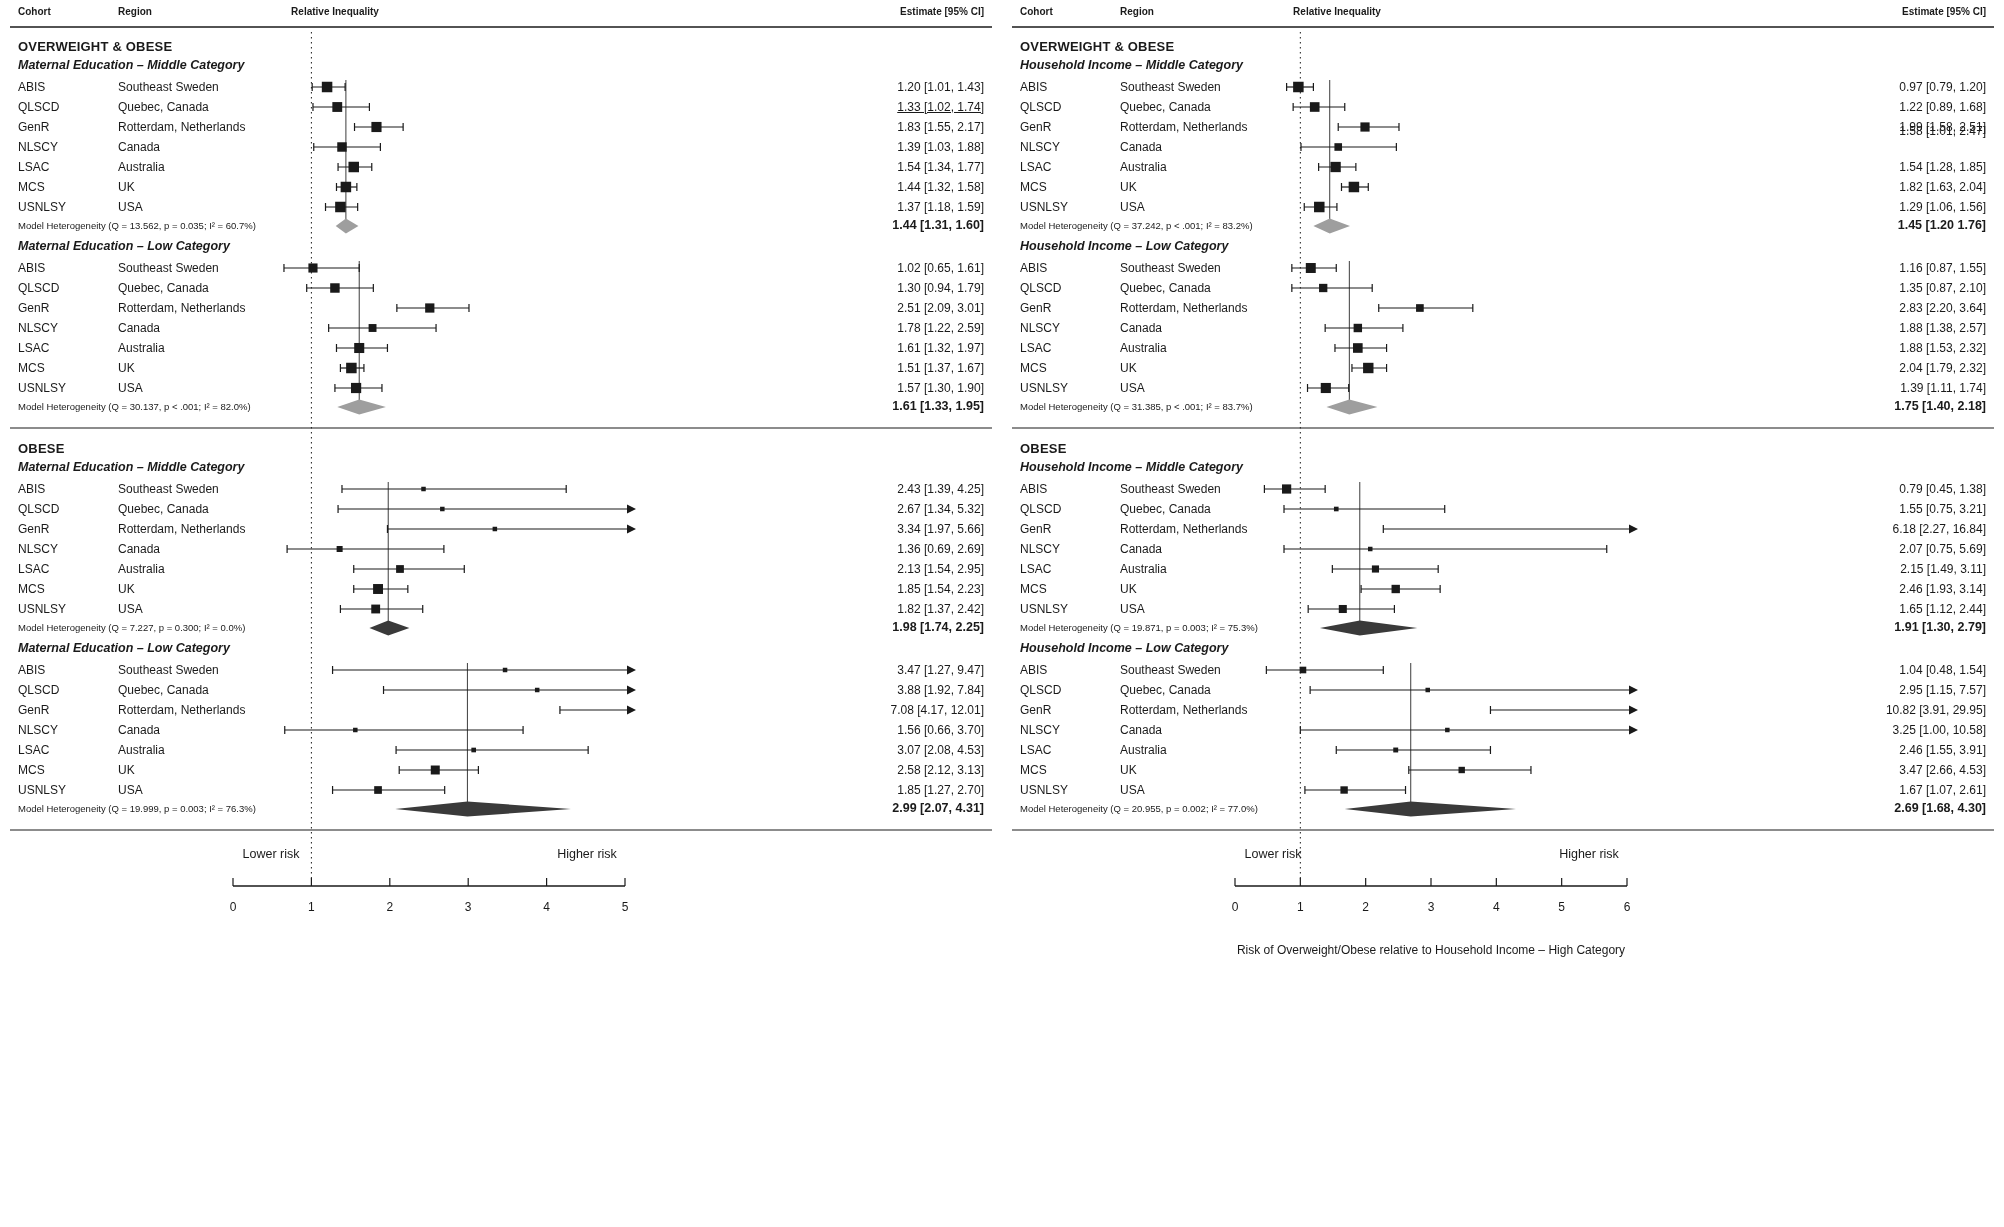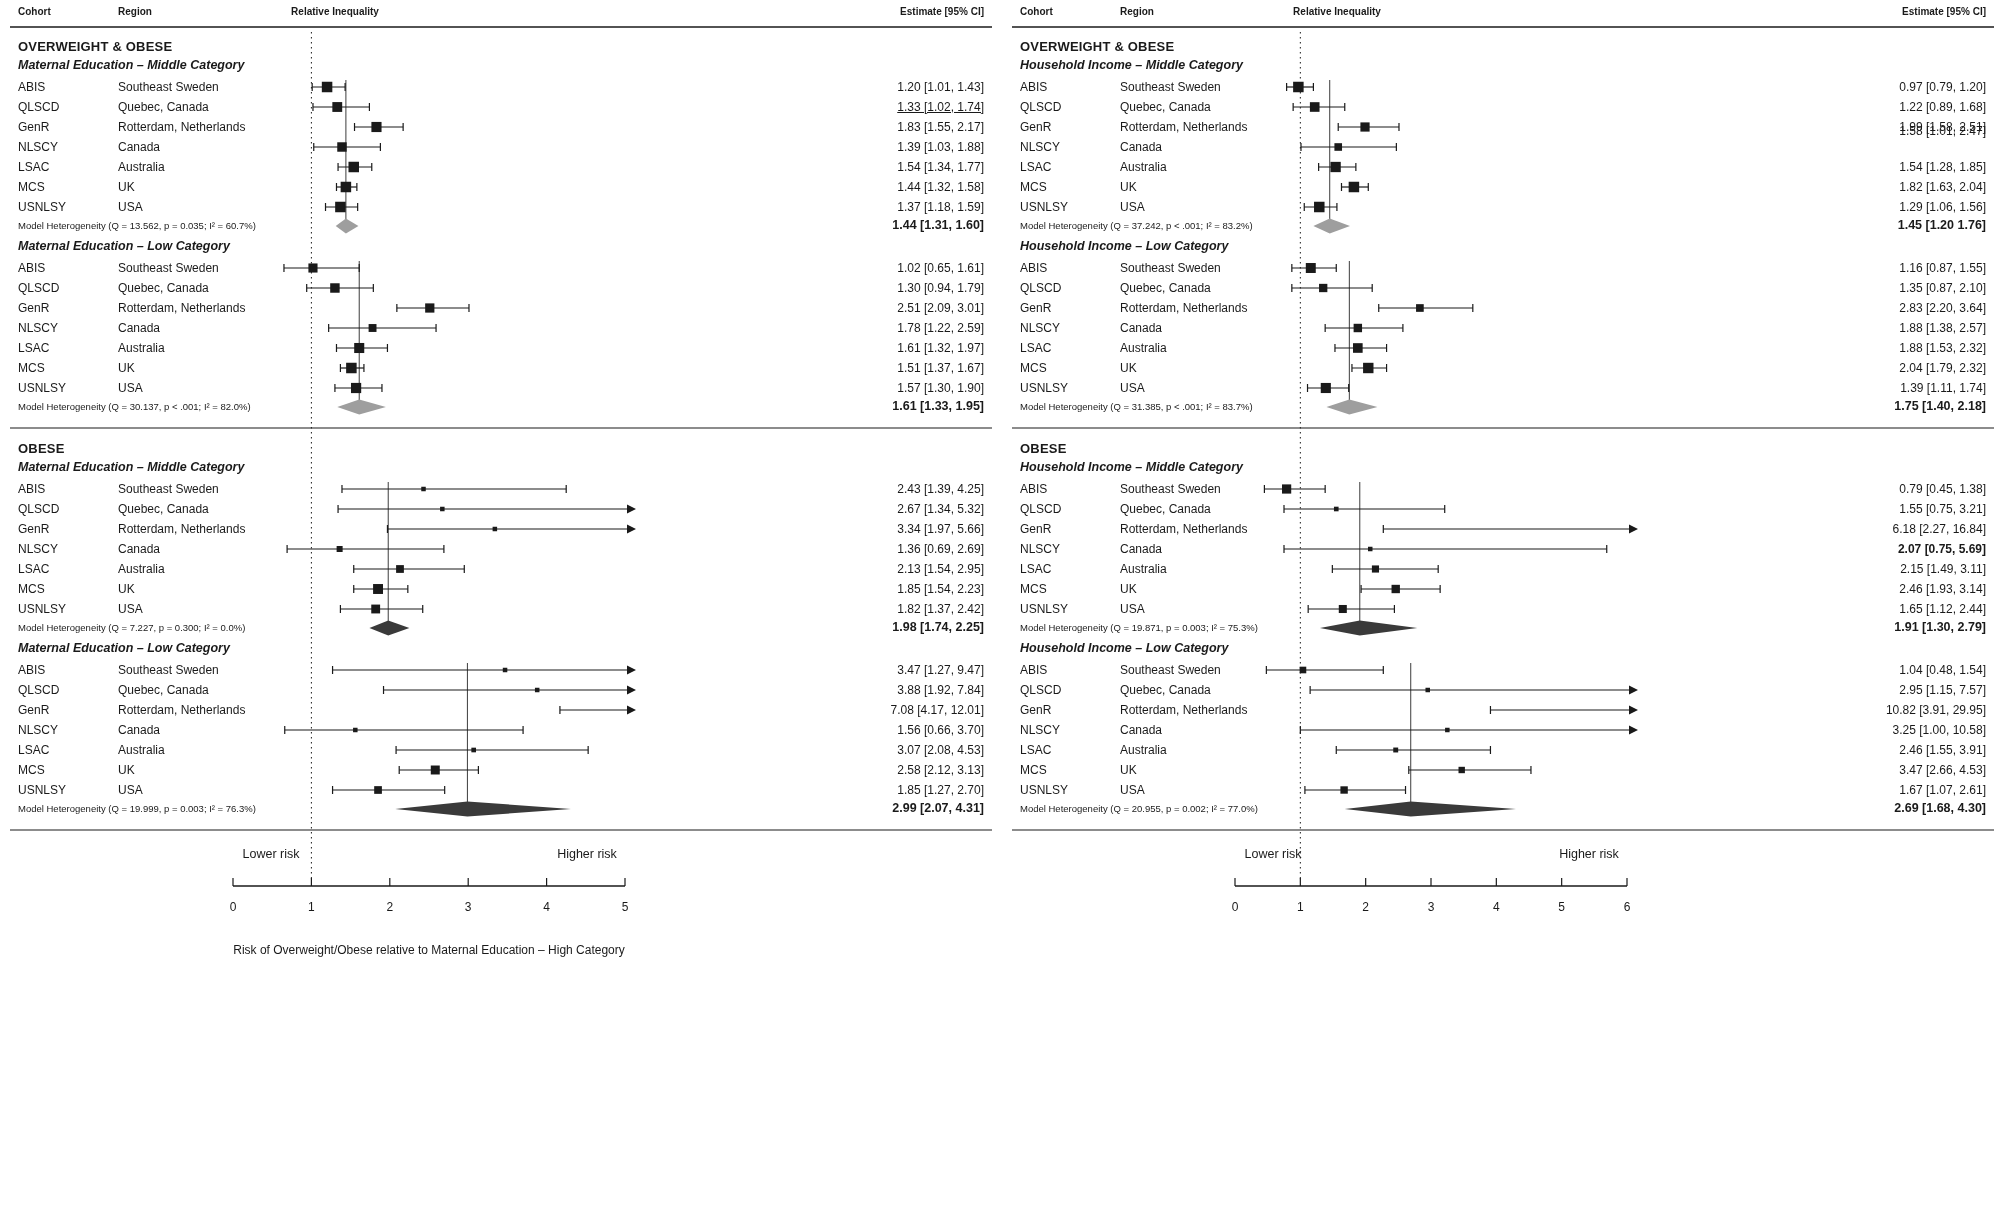--- a/index.html
+++ b/index.html
@@ -265,21 +265,20 @@
       <div class="abs het" style="left: 18px; top: 802px;">Model Heterogeneity (Q = 19.999, p = 0.003; I² = 76.3%)</div>
       <div class="abs estsum right" style="left: 744px; top: 800px;">2.99 [2.07, 4.31]</div>
       <div class="abs risk center" style="left: 211px; top: 846px; width: 120px;">Lower risk</div>
       <div class="abs risk center" style="left: 527px; top: 846px; width: 120px;">Higher risk</div>
       <div class="abs tick" style="left: 218px; top: 900px;">0</div>
       <div class="abs tick" style="left: 296.4px; top: 900px;">1</div>
       <div class="abs tick" style="left: 374.8px; top: 900px;">2</div>
       <div class="abs tick" style="left: 453.2px; top: 900px;">3</div>
       <div class="abs tick" style="left: 531.6px; top: 900px;">4</div>
       <div class="abs tick" style="left: 610px; top: 900px;">5</div>
-      <div class="abs caption" style="left: 69px; top: 942px;">Risk of Overweight/Obese relative to Maternal Education – High Category</div>
     </div>
     <div class="abs panel" style="left: 1002px; top: 0px; width: 1002px; height: 1227px;">
       <svg width="1002" height="1227" style="position: absolute; left: 0px; top: 0px;">
         <line x1="298.3333333333333" y1="32" x2="298.3333333333333" y2="880" stroke="#1a1a1a" stroke-width="1" stroke-dasharray="1.5 3.5"></line>
         <line x1="10" y1="27" x2="992" y2="27" stroke="#1a1a1a" stroke-width="1.6"></line>
         <line x1="327.73333333333335" y1="80" x2="327.73333333333335" y2="226" stroke="#3c3c3c" stroke-width="1"></line>
         <line x1="284.61333333333334" y1="87" x2="311.4" y2="87" stroke="#1a1a1a" stroke-width="1.2"></line>
         <line x1="284.61333333333334" y1="83" x2="284.61333333333334" y2="91" stroke="#1a1a1a" stroke-width="1.2"></line>
         <line x1="311.4" y1="83" x2="311.4" y2="91" stroke="#1a1a1a" stroke-width="1.2"></line>
         <rect x="291.12333333333333" y="81.75" width="10.5" height="10.5" fill="#1a1a1a"></rect>
@@ -466,21 +465,21 @@
       <div class="abs cell" style="left: 118px; top: 481px;">Southeast Sweden</div>
       <div class="abs cell right" style="left: 744px; top: 481px;">0.79 [0.45, 1.38]</div>
       <div class="abs cell" style="left: 18px; top: 501px;">QLSCD</div>
       <div class="abs cell" style="left: 118px; top: 501px;">Quebec, Canada</div>
       <div class="abs cell right" style="left: 744px; top: 501px;">1.55 [0.75, 3.21]</div>
       <div class="abs cell" style="left: 18px; top: 521px;">GenR</div>
       <div class="abs cell" style="left: 118px; top: 521px;">Rotterdam, Netherlands</div>
       <div class="abs cell right" style="left: 744px; top: 521px;">6.18 [2.27, 16.84]</div>
       <div class="abs cell" style="left: 18px; top: 541px;">NLSCY</div>
       <div class="abs cell" style="left: 118px; top: 541px;">Canada</div>
-      <div class="abs cell right" style="left: 744px; top: 541px; font-weight: bold;">2.07 [0.75, 5.69]</div>
+      <div class="abs cell right" style="left: 744px; top: 541px;">2.07 [0.75, 5.69]</div>
       <div class="abs cell" style="left: 18px; top: 561px;">LSAC</div>
       <div class="abs cell" style="left: 118px; top: 561px;">Australia</div>
       <div class="abs cell right" style="left: 744px; top: 561px;">2.15 [1.49, 3.11]</div>
       <div class="abs cell" style="left: 18px; top: 581px;">MCS</div>
       <div class="abs cell" style="left: 118px; top: 581px;">UK</div>
       <div class="abs cell right" style="left: 744px; top: 581px;">2.46 [1.93, 3.14]</div>
       <div class="abs cell" style="left: 18px; top: 601px;">USNLSY</div>
       <div class="abs cell" style="left: 118px; top: 601px;">USA</div>
       <div class="abs cell right" style="left: 744px; top: 601px;">1.65 [1.12, 2.44]</div>
       <div class="abs het" style="left: 18px; top: 621px;">Model Heterogeneity (Q = 19.871, p = 0.003; I² = 75.3%)</div>
@@ -511,14 +510,15 @@
       <div class="abs estsum right" style="left: 744px; top: 800px;">2.69 [1.68, 4.30]</div>
       <div class="abs risk center" style="left: 211px; top: 846px; width: 120px;">Lower risk</div>
       <div class="abs risk center" style="left: 527px; top: 846px; width: 120px;">Higher risk</div>
       <div class="abs tick" style="left: 218px; top: 900px;">0</div>
       <div class="abs tick" style="left: 283.333px; top: 900px;">1</div>
       <div class="abs tick" style="left: 348.667px; top: 900px;">2</div>
       <div class="abs tick" style="left: 414px; top: 900px;">3</div>
       <div class="abs tick" style="left: 479.333px; top: 900px;">4</div>
       <div class="abs tick" style="left: 544.667px; top: 900px;">5</div>
       <div class="abs tick" style="left: 610px; top: 900px;">6</div>
+      <div class="abs caption" style="left: 69px; top: 942px;">Risk of Overweight/Obese relative to Household Income – High Category</div>
     </div>
   </div>
 
 </body></html>

